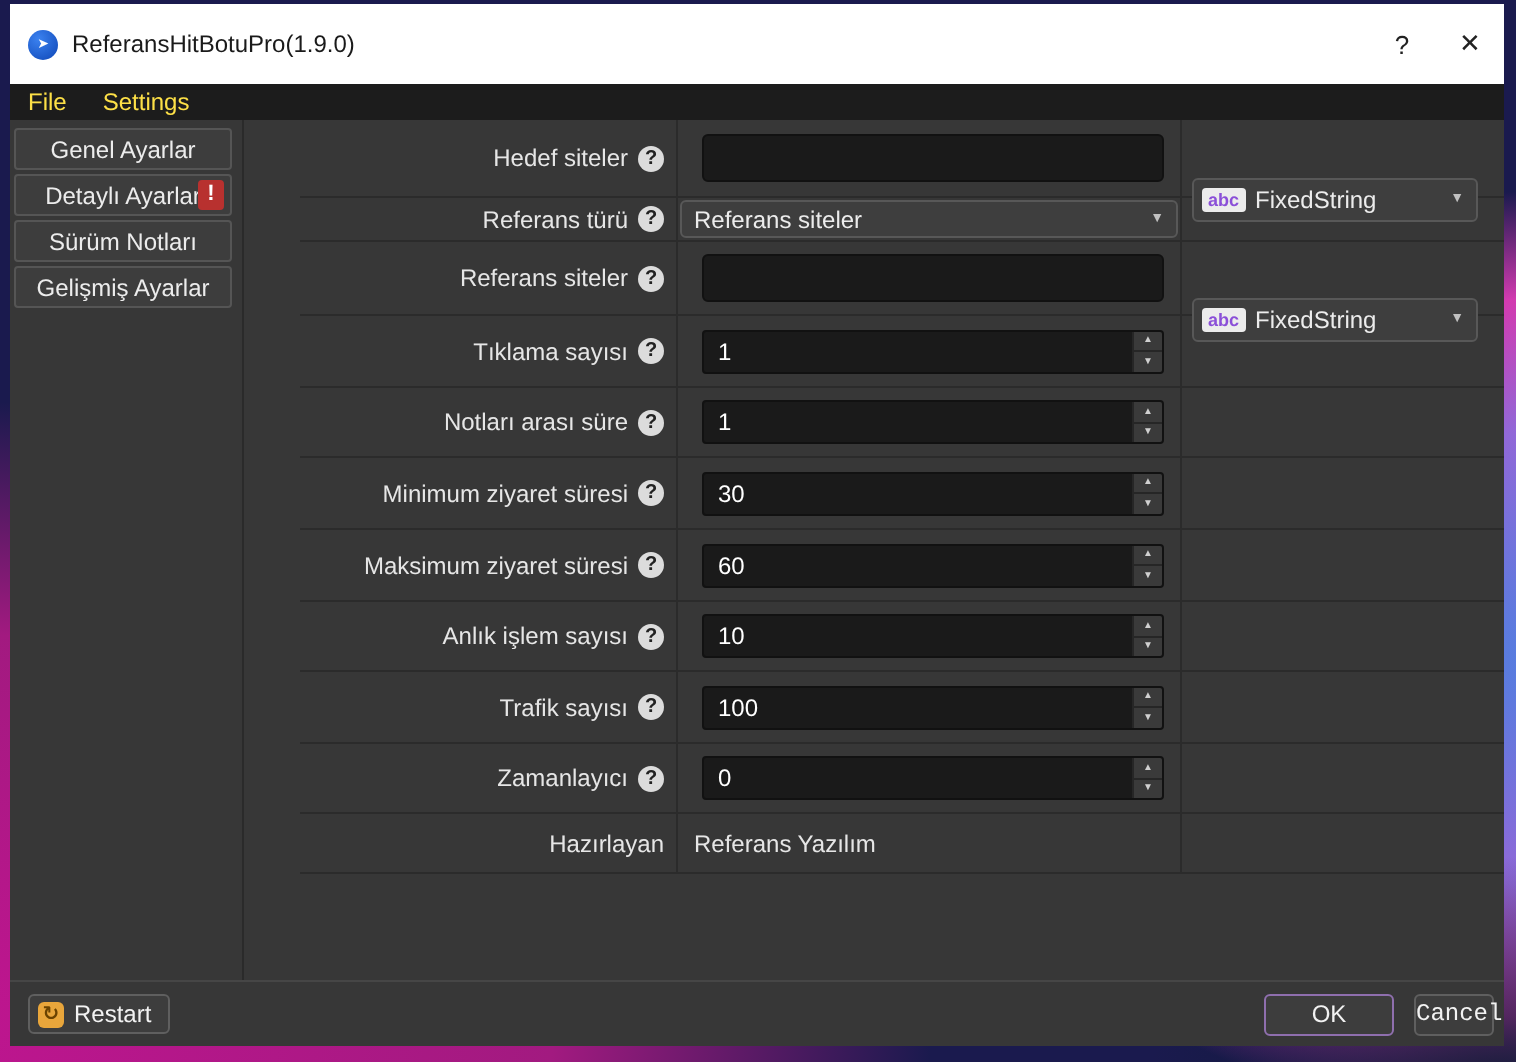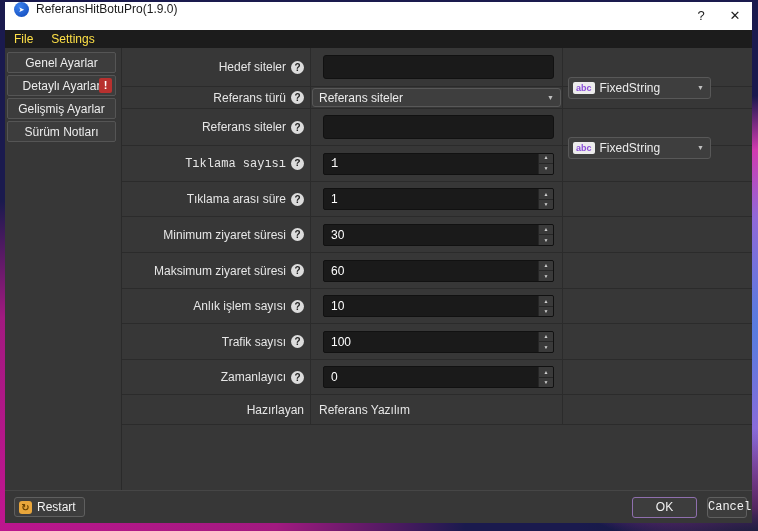--- a/index.html
+++ b/index.html
@@ -13,35 +13,35 @@
       radial-gradient(ellipse 420px 300px at 103% 62%, #4f7fe0 0%, #9168d8 38%, #d23bb0 60%, rgba(210,59,176,0) 78%),
       radial-gradient(ellipse 700px 430px at -5% 96%, #c01590 0%, #a21a80 45%, rgba(162,26,128,0) 72%),
       #1a1a4e;
   }
   .window {
     position:absolute; left:5px; top:2px; width:747px; height:521px;
     background:#373737; display:flex; flex-direction:column;
   }
 
   
-  .titlebar { height:28px; background:#ffffff; display:flex; align-items:flex-start; padding-left:9px; flex:none; }
+  .titlebar { height:40px; background:#ffffff; display:flex; align-items:center; padding-left:9px; flex:none; }
   .app-icon { width:15px; height:15px; border-radius:50%; flex:none;
     background:radial-gradient(circle at 35% 30%, #3b82f0, #0e46b6); margin-right:7px;
     color:#fff; font-size:7px; line-height:15px; text-align:center; }
   .win-title { color:#1a1a1a; flex:1; }
   .tb-btn { width:34px; height:26px; display:flex; align-items:center; justify-content:center;
     color:#222; font-size:13px; cursor:default; }
 
   
   .menubar { height:18px; background:#1c1c1c; display:flex; align-items:center;
     padding-left:9px; gap:18px; flex:none; }
   .menu-item { color:#fde047; }
 
   
-  .bodyarea { flex:1; display:flex; min-height:0; }
+  .bodyarea { flex:1; display:flex; min-height:0;gap:28px; }
   .sidebar { width:117px; flex:none; border-right:1px solid #2a2a2a; padding-top:4px; }
   .side-tab { position:relative; height:21px; margin:0 5px 2px 2px; background:#3d3d3d;
     border:1px solid #555; border-radius:2px; color:#ececec; display:flex;
     align-items:center; justify-content:center; }
   .side-badge { position:absolute; right:3px; top:2px; width:13px; height:15px;
     background:#b8312f; border-radius:2px; color:#fff; font-weight:bold; font-size:11px;
     line-height:15px; text-align:center; }
 
   .formarea { flex:1; display:flex; flex-direction:column; min-width:0; }
   .form-row { display:flex; border-bottom:1px solid #2b2b2b; flex:none; }
@@ -111,24 +111,24 @@
     <div class="bodyarea">
       <div class="sidebar" id="sidebar">
           <div class="side-tab">
             <span>Genel Ayarlar</span>
           </div>
           <div class="side-tab">
             <span>Detaylı Ayarlar</span>
             <span class="side-badge">!</span>
           </div>
           <div class="side-tab">
+            <span>Sürüm Notları</span>
+          </div>
+          <div class="side-tab">
             <span>Gelişmiş Ayarlar</span>
-          </div>
-          <div class="side-tab">
-            <span>Sürüm Notları</span>
           </div>
         </div>
       <div class="formarea" id="formarea">
           <div class="form-row" style="height: 39px;">
             <div class="cell-label">
               <span>Hedef siteler</span>
               <span class="help-icon">?</span>
             </div>
             <div class="cell-field">
               <input type="text" class="text-input" value="" style="">
@@ -163,39 +163,39 @@
               <input type="text" class="text-input" value="" style="">
             </div>
             <div class="cell-type">
               <div class="combo combo-type">
                 <span class="abc-badge">abc</span>
                 <span>FixedString</span>
                 <span class="combo-arrow">▼</span>
               </div>
             </div>
           </div>
-          <div class="form-row" style="height: 36px; font-family: Liberation Mono, monospace;">
+          <div class="form-row" style="height: 36px;">
             <div class="cell-label">
               <span>Tıklama sayısı</span>
               <span class="help-icon">?</span>
             </div>
             <div class="cell-field">
               <div class="spinbox">
                 <input class="spin-input" value="1" style="">
                 <div class="spin-btns">
                   <div class="spin-btn up">▲</div>
                   <div class="spin-btn">▼</div>
                 </div>
               </div>
             </div>
             <div class="cell-type"></div>
           </div>
           <div class="form-row" style="height: 35px;">
             <div class="cell-label">
-              <span>Tıklama arası süre</span>
+              <span>Notları arası süre</span>
               <span class="help-icon">?</span>
             </div>
             <div class="cell-field">
               <div class="spinbox">
                 <input class="spin-input" value="1" style="">
                 <div class="spin-btns">
                   <div class="spin-btn up">▲</div>
                   <div class="spin-btn">▼</div>
                 </div>
               </div>

